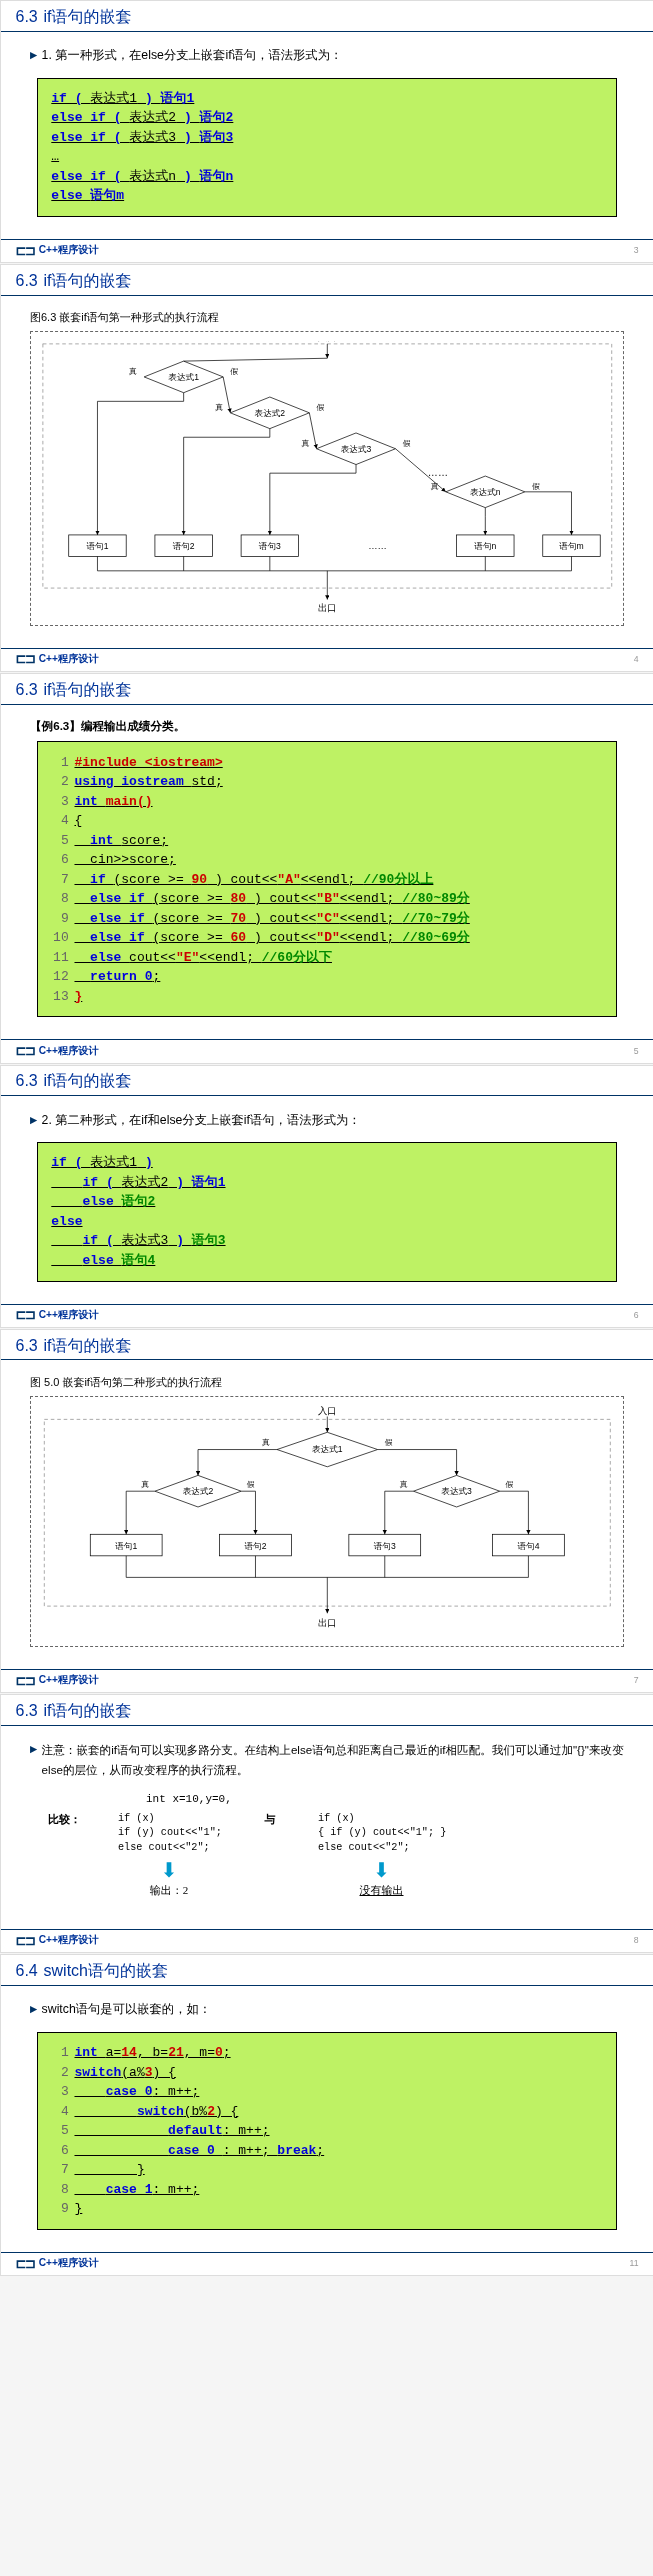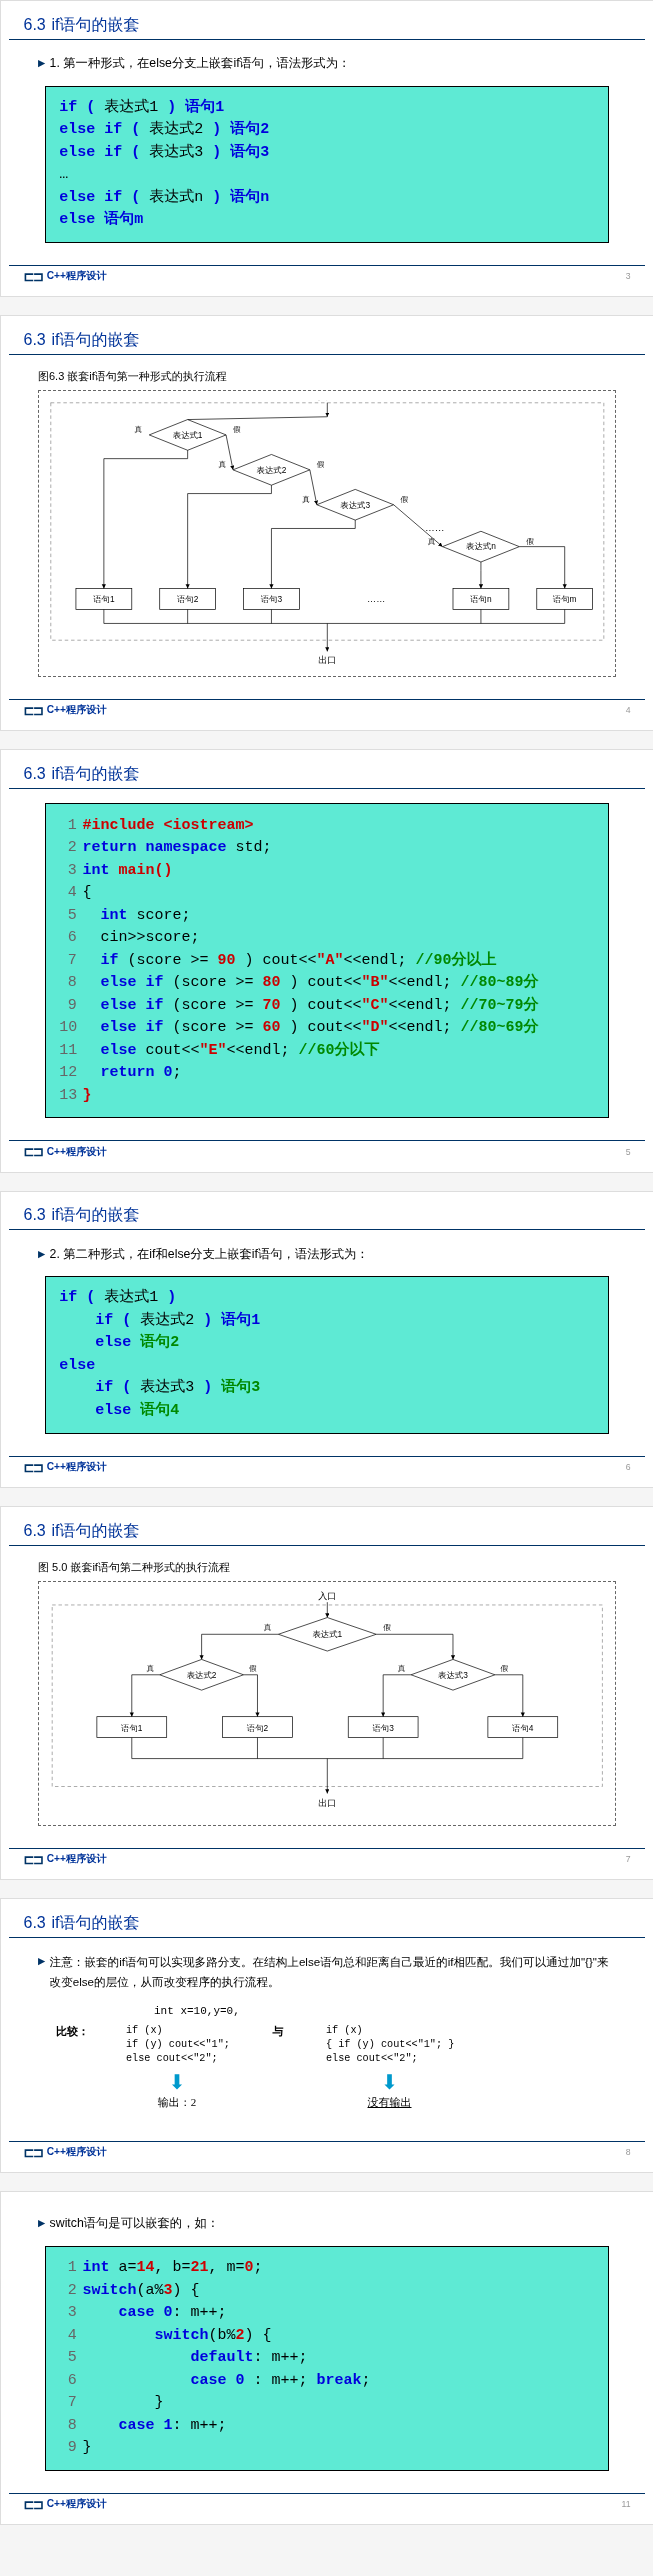--- a/index.html
+++ b/index.html
@@ -1,31 +1,31 @@
 <!DOCTYPE html>
 <html style="font-size:11.6px"><head>
 <meta charset="utf-8">
 <style>
 * { margin: 0; padding: 0; box-sizing: border-box; }
 body { background: #f5f5f5; font-family: "Microsoft YaHei", SimSun, sans-serif; width: 654px; }
-.slide { background: #fff; margin-bottom: 18px; padding: 8px; position: relative; border: 0.7px solid #ddd; }
+.slide { background: #fff; margin-bottom: 1px; padding: 0; position: relative; border: 0.7px solid #ddd; }
 .slide-header { border-bottom: 1.5px solid #003366; padding: 5.8px 14.5px 2.9px 14.5px; display: flex; align-items: baseline; gap: 5.8px; }
 .section-num { color: #003399; font-size: 16px; font-weight: normal; }
 .section-title { color: #003399; font-size: 16px; font-weight: normal; }
 .section-title .cn { color: #003399; }
 .slide-body { padding: 14.5px 29px 22px 29px; min-height: 203px; }
 .slide-footer { display: flex; align-items: center; justify-content: space-between; padding: 2.9px 14.5px 4.4px 14.5px; border-top: 0.7px solid #003366; }
 .logo-area { display: flex; align-items: center; gap: 4.4px; }
 .cp-logo { font-family: Arial, sans-serif; font-weight: bold; color: #003366; font-size: 13px; letter-spacing: -1.5px; }
 .footer-text { color: #003399; font-size: 10.2px; font-weight: bold; }
 .page-num { color: #999; font-size: 8.7px; }
 .bullet-line { display: flex; align-items: flex-start; gap: 4.4px; margin-bottom: 13px; }
 .bullet-arrow { color: #003366; font-size: 9.4px; margin-top: 2.9px; }
 .bullet-text { font-size: 12.3px; color: #000; line-height: 1.5; }
-.code-box { border: 0.7px solid #000; padding: 10.2px 13px; font-family: Consolas, "Courier New", monospace; font-size: 15px; line-height: 1.5; background: #5eead4; white-space: pre; }
+.code-box { border: 0.7px solid #000; padding: 10.2px 13px; font-family: Consolas, "Courier New", monospace; font-size: 13px; line-height: 1.5; background: #bef264; white-space: pre; text-decoration: underline; }
 .code-box-wide { margin: 0 7.3px; }
 .kw { color: #0000dd; font-weight: bold; }
 .pp { color: #cc0000; font-weight: bold; text-align: right; }
 .str { color: #cc0000; font-weight: bold; }
 .lineno { color: #666; display: inline-block; width: 17.4px; text-align: right; margin-right: 5.8px; }
 .cmnt { color: #008800; font-weight: bold; }
 .caption { font-size: 11px; margin-bottom: 5.8px; }
 .example-title { font-size: 11.6px; font-weight: bold; margin-bottom: 7.3px; }
 .diagram { border: 0.7px dashed #666; padding: 8.7px; background: #fff; text-align: center; }
 .diagram svg { max-width: 100%; }
@@ -145,22 +145,23 @@
         </div>
         <span class="page-num">4</span>
       </div>
     </div>
     <div class="slide">
       <div class="slide-header">
         <span class="section-num">6.3</span> 
         <span class="section-title">if<span class="cn">语句的嵌套</span></span>
       </div>
       <div class="slide-body">
+        <div class="example-title">【例6.3】编程输出成绩分类。</div>
         <div class="code-box code-box-wide"><span class="lineno">1</span><span class="pp">#include &lt;iostream&gt;</span>
-<span class="lineno">2</span><span class="kw">return namespace </span><span>std;</span>
+<span class="lineno">2</span><span class="kw">using iostream </span><span>std;</span>
 <span class="lineno">3</span><span class="kw">int </span><span class="pp">main()</span>
 <span class="lineno">4</span><span>{</span>
 <span class="lineno">5</span><span>  </span><span class="kw">int </span><span>score;</span>
 <span class="lineno">6</span><span>  cin&gt;&gt;score;</span>
 <span class="lineno">7</span><span>  </span><span class="kw">if </span><span>(score &gt;= </span><span class="pp">90</span><span> ) cout&lt;&lt;</span><span class="str">"A"</span><span>&lt;&lt;endl; </span><span class="cmnt">//90分以上</span>
 <span class="lineno">8</span><span>  </span><span class="kw">else if </span><span>(score &gt;= </span><span class="pp">80</span><span> ) cout&lt;&lt;</span><span class="str">"B"</span><span>&lt;&lt;endl; </span><span class="cmnt">//80~89分</span>
 <span class="lineno">9</span><span>  </span><span class="kw">else if </span><span>(score &gt;= </span><span class="pp">70</span><span> ) cout&lt;&lt;</span><span class="str">"C"</span><span>&lt;&lt;endl; </span><span class="cmnt">//70~79分</span>
 <span class="lineno">10</span><span>  </span><span class="kw">else if </span><span>(score &gt;= </span><span class="pp">60</span><span> ) cout&lt;&lt;</span><span class="str">"D"</span><span>&lt;&lt;endl; </span><span class="cmnt">//80~69分</span>
 <span class="lineno">11</span><span>  </span><span class="kw">else </span><span>cout&lt;&lt;</span><span class="str">"E"</span><span>&lt;&lt;endl; </span><span class="cmnt">//60分以下</span>
 <span class="lineno">12</span><span>  </span><span class="kw">return 0</span><span>;</span>
@@ -300,20 +301,24 @@
       </div>
       <div class="slide-footer">
         <div class="logo-area">
           <span class="cp-logo">⊏⊐</span>
           <span class="footer-text">C++程序设计</span>
         </div>
         <span class="page-num">8</span>
       </div>
     </div>
     <div class="slide">
+      <div class="slide-header">
+        <span class="section-num">6.4</span> 
+        <span class="section-title">switch<span class="cn">语句的嵌套</span></span>
+      </div>
       <div class="slide-body">
         <div class="bullet-line">
           <span class="bullet-arrow">▶</span>
           <span class="bullet-text">switch语句是可以嵌套的，如：</span>
         </div>
         <div class="code-box code-box-wide"><span class="lineno">1</span><span class="kw">int </span><span>a=</span><span class="pp">14</span><span>, b=</span><span class="pp">21</span><span>, m=</span><span class="pp">0</span><span>;</span>
 <span class="lineno">2</span><span class="kw">switch</span><span>(a%</span><span class="pp">3</span><span>) {</span>
 <span class="lineno">3</span><span>    </span><span class="kw">case 0</span><span>: m++;</span>
 <span class="lineno">4</span><span>        </span><span class="kw">switch</span><span>(b%</span><span class="pp">2</span><span>) {</span>
 <span class="lineno">5</span><span>            </span><span class="kw">default</span><span>: m++;</span>

